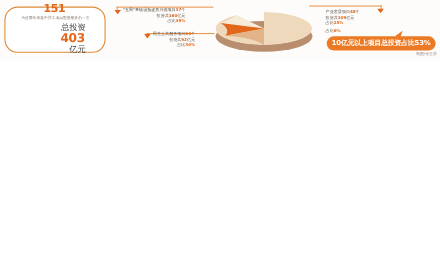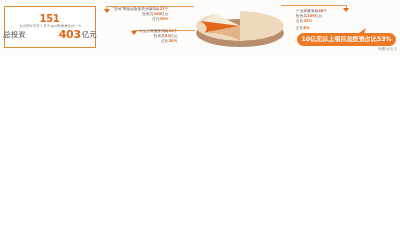--- a/index.html
+++ b/index.html
@@ -6,40 +6,40 @@
   body{
     width:400px;height:55px;overflow:hidden;
     background:#ffffff;
     font-family:"DejaVu Sans","Liberation Sans",sans-serif;
   }
   #root{position:relative;width:400px;height:55px;background:#fdfcfa;}
 
   
   .summary-box{
     position:absolute;left:4px;top:6px;width:92px;height:42px;
-    border:1.2px solid #e08b3a;border-radius:0;
+    border:1.2px solid #e08b3a;border-radius:12px;
     background:#ffffff;
     display:flex;flex-direction:column;align-items:center;justify-content:center;
     box-sizing:border-box;
   }
   .sum-line1{
     font-size:7.5px;color:#3a3a3a;white-space:nowrap;line-height:9px;
     display:flex;align-items:baseline;
   }
   .sum-line1 .num{
     color:#e2671a;font-weight:bold;font-size:10px;margin-right:1px;
     letter-spacing:-.3px;
   }
   .sum-line2{
     font-size:3.6px;color:#8a7f76;white-space:nowrap;line-height:6px;
     transform:scale(.96);
   }
   .sum-line3{
     font-size:7.5px;color:#3a3a3a;white-space:nowrap;line-height:10px;
-    display:flex;align-items:flex-end;margin-top:1px;
+    display:flex;align-items:flex-end;margin-top:1px;flex-direction:column;
   }
   .sum-line3 .num{
     color:#e2671a;font-weight:bold;font-size:11px;margin:0 1px;
     letter-spacing:-.3px;
     padding-left:32px;
   }
 
   
   .callout{position:absolute;font-size:3.7px;line-height:5.2px;color:#6d6259;white-space:nowrap;}
   .callout .t-main{color:#5c524a;}

